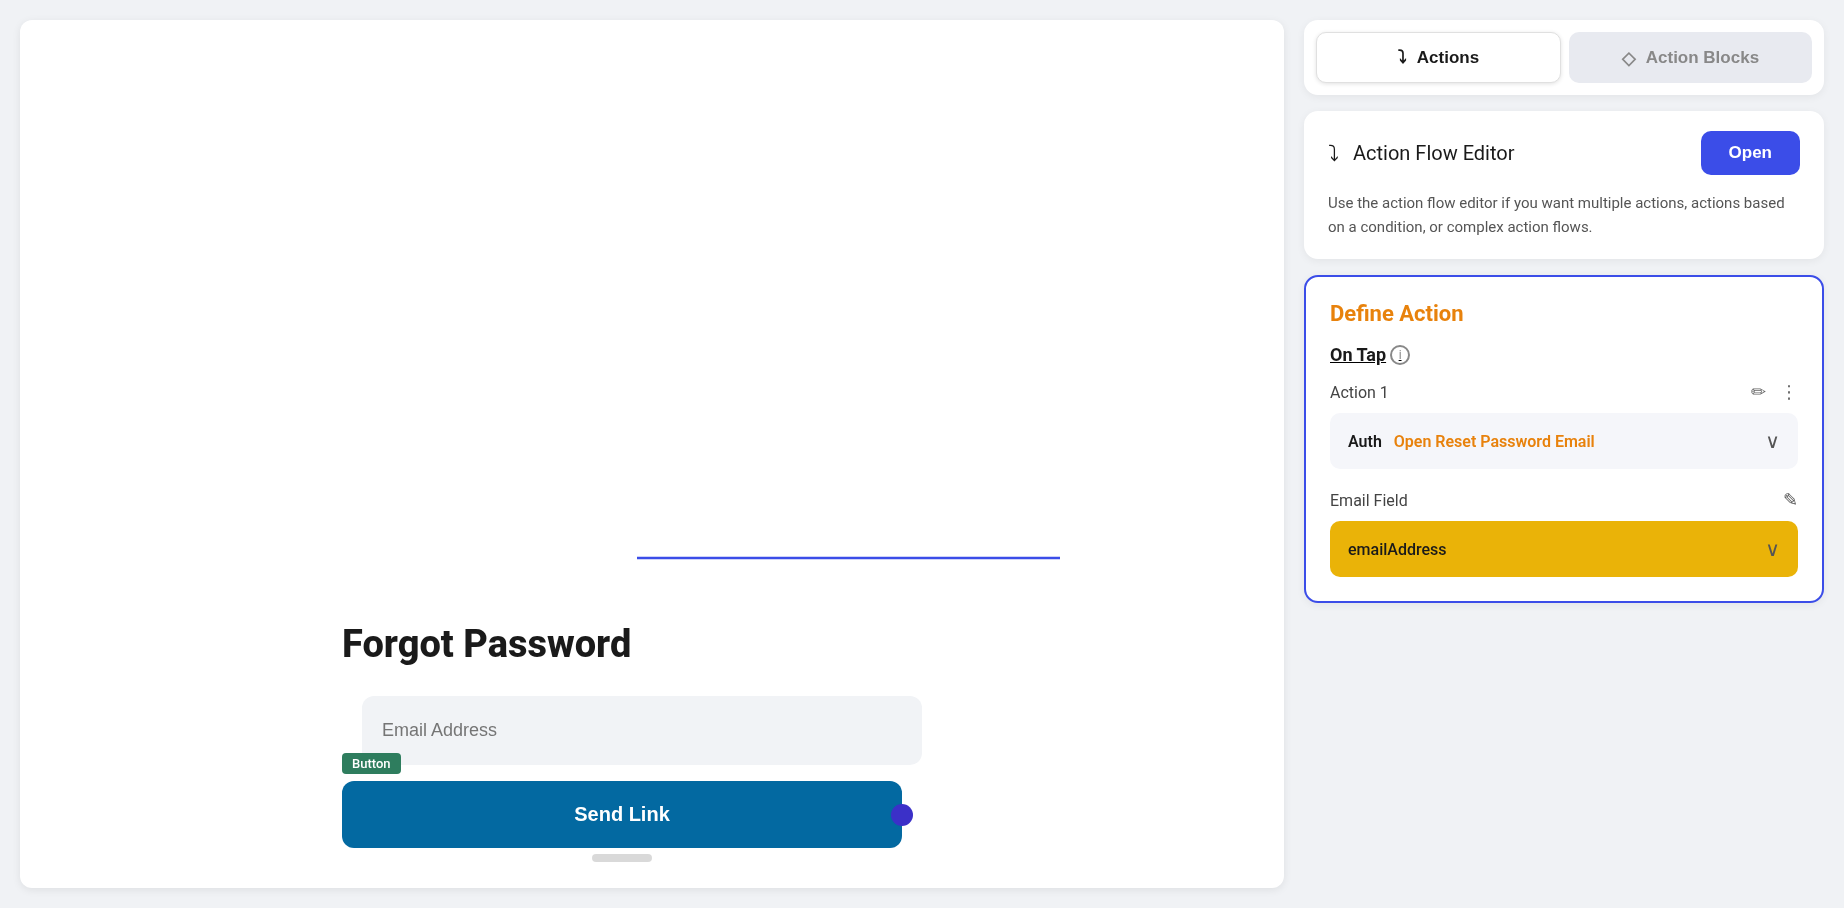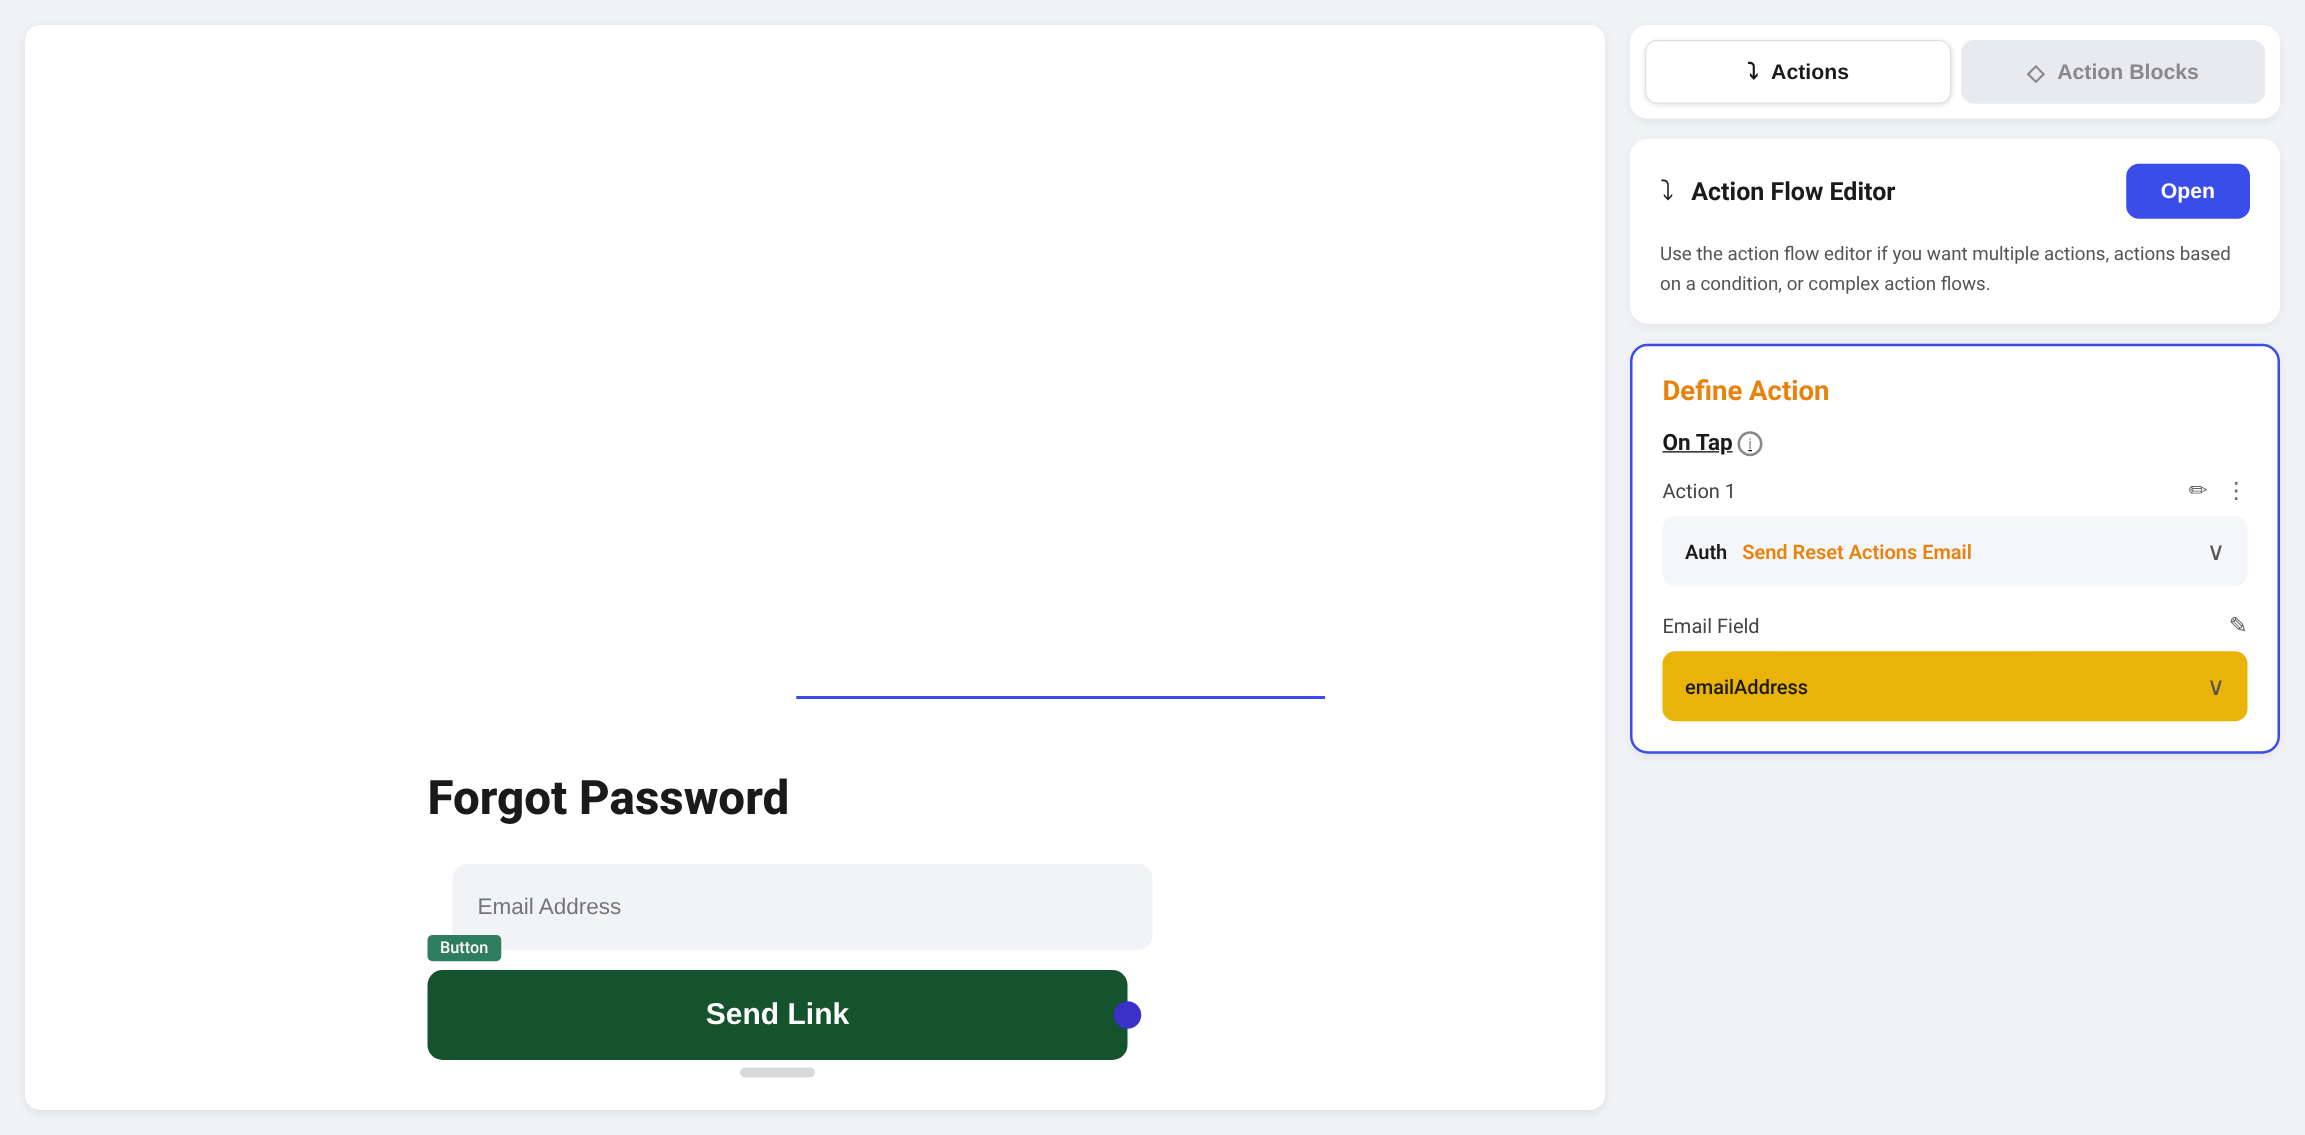--- a/index.html
+++ b/index.html
@@ -77,26 +77,26 @@
       background: #2e7d5e;
       color: white;
       font-size: 13px;
       padding: 3px 10px;
       border-radius: 4px;
       font-weight: 500;
     }
 
     .send-link-button {
       width: 100%;
-      background: #14532d;
+      background: #0369a1;
       color: white;
       border: none;
       border-radius: 12px;
       padding: 22px;
-      font-size: 24px;
+      font-size: 20px;
       font-weight: 600;
       cursor: pointer;
       position: relative;
       display: flex;
       align-items: center;
       justify-content: center;
     }
 
     .button-connector-dot {
       width: 22px;
@@ -201,21 +201,21 @@
       gap: 14px;
     }
 
     .action-flow-icon {
       font-size: 22px;
       color: #1a1a1a;
     }
 
     .action-flow-title {
       font-size: 20px;
-      font-weight: 700;
+      font-weight: 400;
       color: #1a1a1a;
     }
 
     .open-btn {
       background: #3b4de8;
       color: white;
       border: none;
       border-radius: 10px;
       padding: 12px 28px;
       font-size: 17px;
@@ -434,21 +434,21 @@
         <div class="action-icons">
           <button class="action-icon-btn">✏</button>
           <button class="action-icon-btn">⋮</button>
         </div>
       </div>
 
       <div class="auth-dropdown">
         <span class="auth-text">
           <span class="auth-text-label">Auth</span>
           <span>&nbsp;</span>
-          <span class="auth-text-action">Send Reset Actions Email</span>
+          <span class="auth-text-action">Open Reset Password Email</span>
         </span>
         <span class="chevron-down">∨</span>
       </div>
 
       <div class="email-field-section">
         <div class="email-field-row">
           <span class="email-field-label">Email Field</span>
           <button class="edit-icon-btn">✎</button>
         </div>
         <div class="email-field-dropdown">

